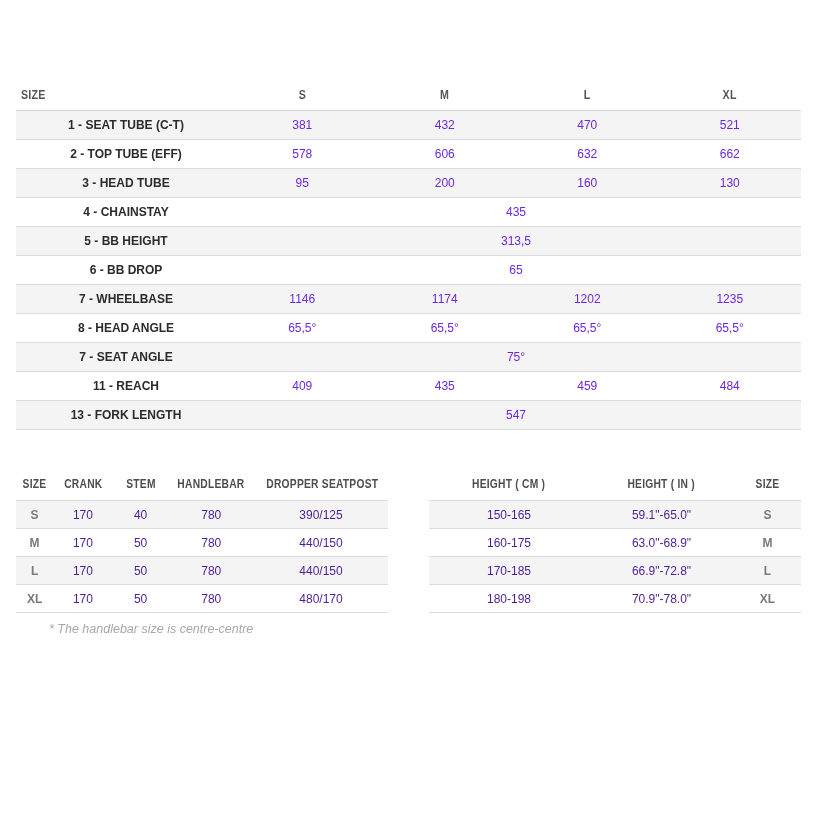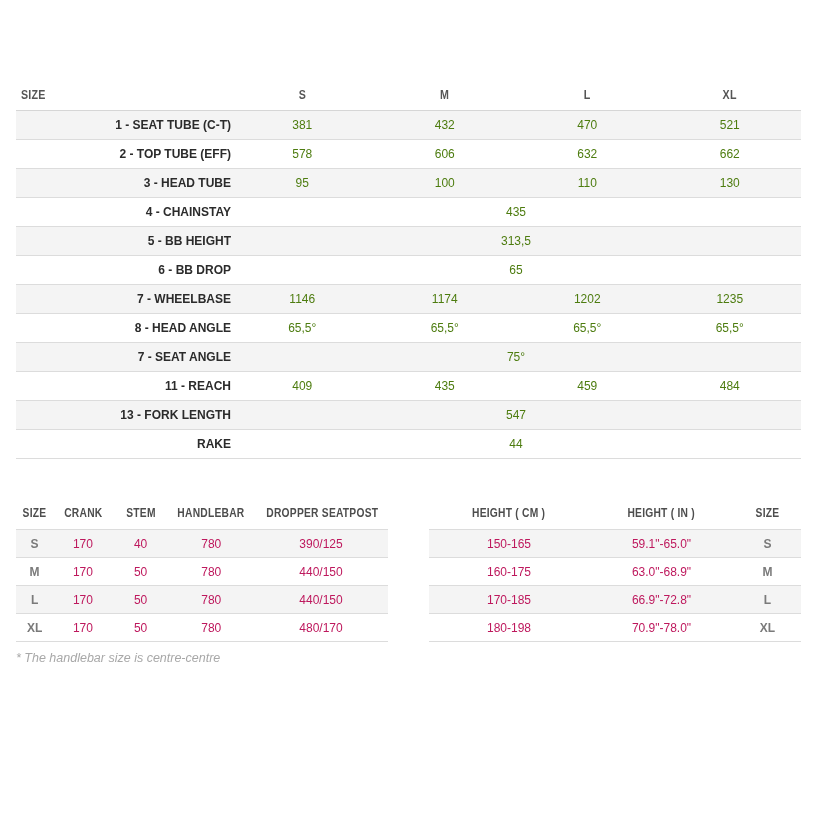--- a/index.html
+++ b/index.html
@@ -34,65 +34,66 @@
     font-size: 13px;
     border-bottom: 1px solid #d6d6d6;
   }
   .geo-table thead th.lbl-col { text-align: left; padding-left: 5px; }
   .geo-table thead th.val-col { text-align: center; }
   .geo-table col.c-label { width: 215px; }
   .geo-table col.c-val   { width: 142.5px; }
   .geo-table tbody tr { height: 29px; border-bottom: 1px solid #dcdcdc; }
   .geo-table tbody tr:nth-child(odd) { background: #f4f4f4; }
   .geo-table td.row-label {
-    text-align: right; padding-left: 5px;
+    text-align: center; padding-left: 5px;
     font-weight: bold; color: #2b2b2b;
     white-space: nowrap;
   }
   .geo-table td.cell-value {
-    text-align: center; color: #4d7c0f;
+    text-align: center; color: #6d28d9;
   }
 
   
   .bottom { display: flex; margin-left: 16px; margin-top: 38px; }
   .bottom-left  { width: 372px; margin-right: 41px; }
   .bottom-right { width: 372px; }
 
   .sub-table { width: 372px; }
   .sub-table thead th {
     height: 33px;
     font-weight: bold;
     color: #4d4d4d;
     font-size: 12.5px;
     text-align: center;
     vertical-align: middle;
   }
   .sub-table tbody tr { height: 28px; border-top: 1px solid #dcdcdc; }
   .sub-table tbody tr:last-child { border-bottom: 1px solid #dcdcdc; }
   .sub-table tbody tr:nth-child(odd) { background: #f4f4f4; }
-  .sub-table td { text-align: center; color: #be185d; }
+  .sub-table td { text-align: center; color: #4c1d95; }
   .sub-table td.size-cell { color: #7a7a7a; font-weight: bold; }
 
   
   .crank-table col.cc-size { width: 10%; }
   .crank-table col.cc-crank { width: 16%; }
   .crank-table col.cc-stem { width: 15%; }
   .crank-table col.cc-bar { width: 23%; }
   .crank-table col.cc-drop { width: 36%; }
 
   
   .height-table col.hc-cm { width: 43%; }
   .height-table col.hc-in { width: 39%; }
   .height-table col.hc-size { width: 18%; }
 
   .footnote {
     margin-top: 9px;
     font-size: 12.5px;
     font-style: italic;
     color: #a8a8a8;
+    margin-left: 33px;
   }
   .bottom-right .footnote { padding-left: 8px; }
 </style>
 </head>
 <body>
 
 <div class="page">
 
   <div class="geo-wrap">
     <table class="geo-table">
@@ -123,22 +124,22 @@
         <tr>
           <td class="row-label">2 - TOP TUBE (EFF)</td>
           <td class="cell-value">578</td>
           <td class="cell-value">606</td>
           <td class="cell-value">632</td>
           <td class="cell-value">662</td>
         </tr>
         <tr>
           <td class="row-label">3 - HEAD TUBE</td>
           <td class="cell-value">95</td>
-          <td class="cell-value">100</td>
-          <td class="cell-value">110</td>
+          <td class="cell-value">200</td>
+          <td class="cell-value">160</td>
           <td class="cell-value">130</td>
         </tr>
         <tr>
           <td class="row-label">4 - CHAINSTAY</td>
           <td class="cell-value" colspan="4">435</td>
         </tr>
         <tr>
           <td class="row-label">5 - BB HEIGHT</td>
           <td class="cell-value" colspan="4">313,5</td>
         </tr>
@@ -167,24 +168,20 @@
         <tr>
           <td class="row-label">11 - REACH</td>
           <td class="cell-value">409</td>
           <td class="cell-value">435</td>
           <td class="cell-value">459</td>
           <td class="cell-value">484</td>
         </tr>
         <tr>
           <td class="row-label">13 - FORK LENGTH</td>
           <td class="cell-value" colspan="4">547</td>
-        </tr>
-        <tr>
-          <td class="row-label">RAKE</td>
-          <td class="cell-value" colspan="4">44</td>
         </tr>
       </tbody>
     </table>
   </div>
 
   <div class="bottom">
 
     <div class="bottom-left">
       <table class="sub-table crank-table">
         <colgroup>

